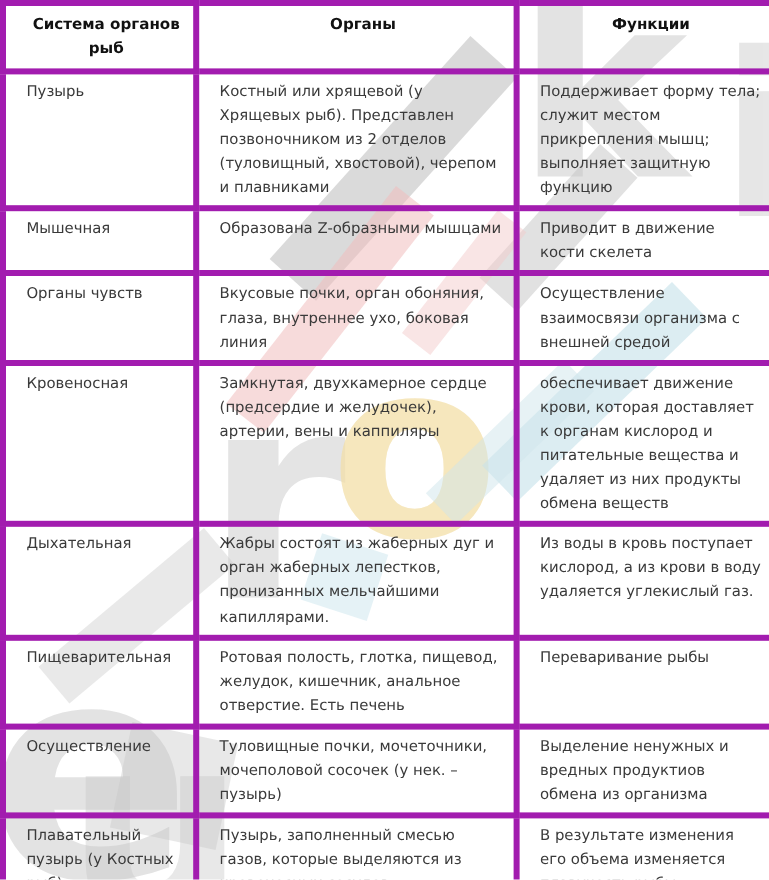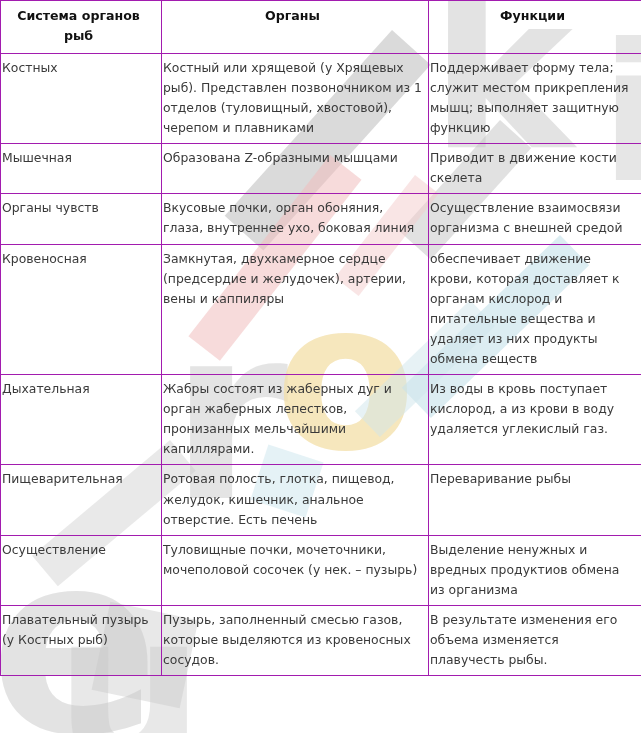--- a/index.html
+++ b/index.html
@@ -42,23 +42,23 @@
     width: 641px;
     z-index: 2;
   }
   table.organ-table {
     border-collapse: collapse;
     width: 641px;
     table-layout: fixed;
     background: transparent;
   }
   table.organ-table td, table.organ-table th {
-    border: 1px solid #a21caf;
+    border: 5px solid #a21caf;
     vertical-align: top;
-    padding: 4px 6px 5px 1px;
+    padding: 4px 6px 5px 17px;
     font-size: 12.4px;
     line-height: 1.62;
     color: #3a3a3a;
     background: transparent;
   }
   table.organ-table th {
     text-align: center;
     font-weight: bold;
     color: #111111;
     font-size: 12.6px;
@@ -101,22 +101,22 @@
     </colgroup>
     <thead>
       <tr>
         <th>Система органов рыб</th>
         <th>Органы</th>
         <th>Функции</th>
       </tr>
     </thead>
     <tbody>
       <tr>
-        <td>Костных</td>
-        <td>Костный или хрящевой (у Хрящевых рыб). Представлен позвоночником из 1 отделов (туловищный, хвостовой), черепом и плавниками</td>
+        <td>Пузырь</td>
+        <td>Костный или хрящевой (у Хрящевых рыб). Представлен позвоночником из 2 отделов (туловищный, хвостовой), черепом и плавниками</td>
         <td>Поддерживает форму тела; служит местом прикрепления мышц; выполняет защитную функцию</td>
       </tr>
       <tr>
         <td>Мышечная</td>
         <td>Образована Z-образными мышцами</td>
         <td>Приводит в движение кости скелета</td>
       </tr>
       <tr>
         <td>Органы чувств</td>
         <td>Вкусовые почки, орган обоняния, глаза, внутреннее ухо, боковая линия</td>

